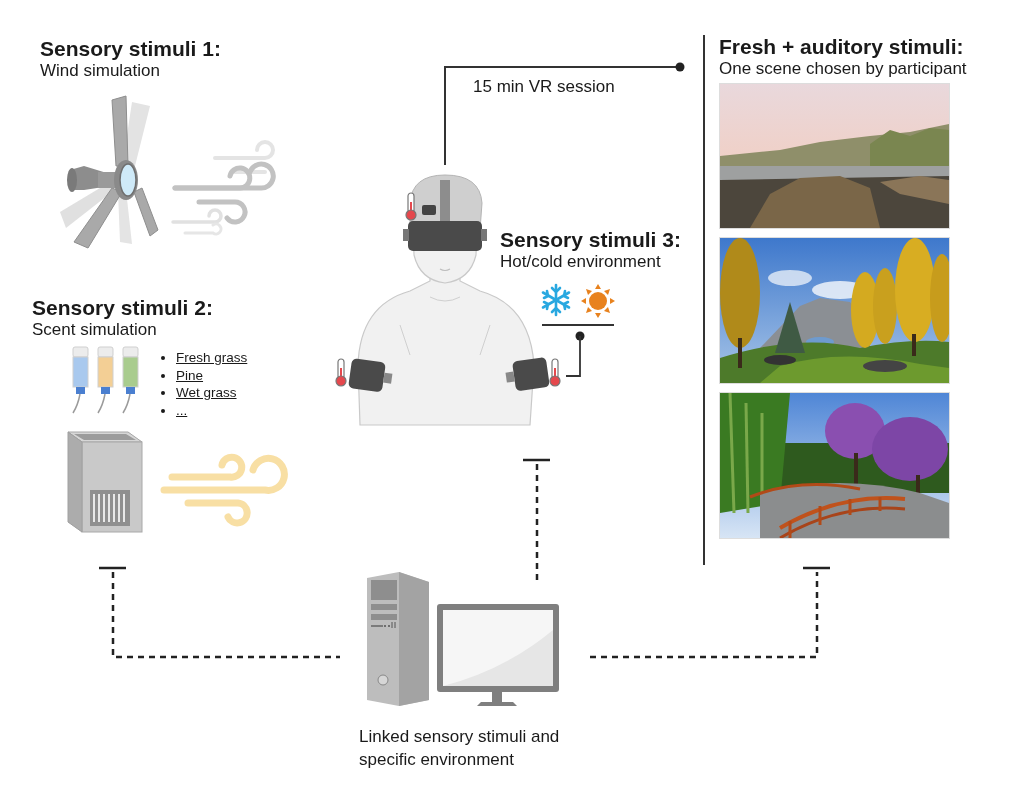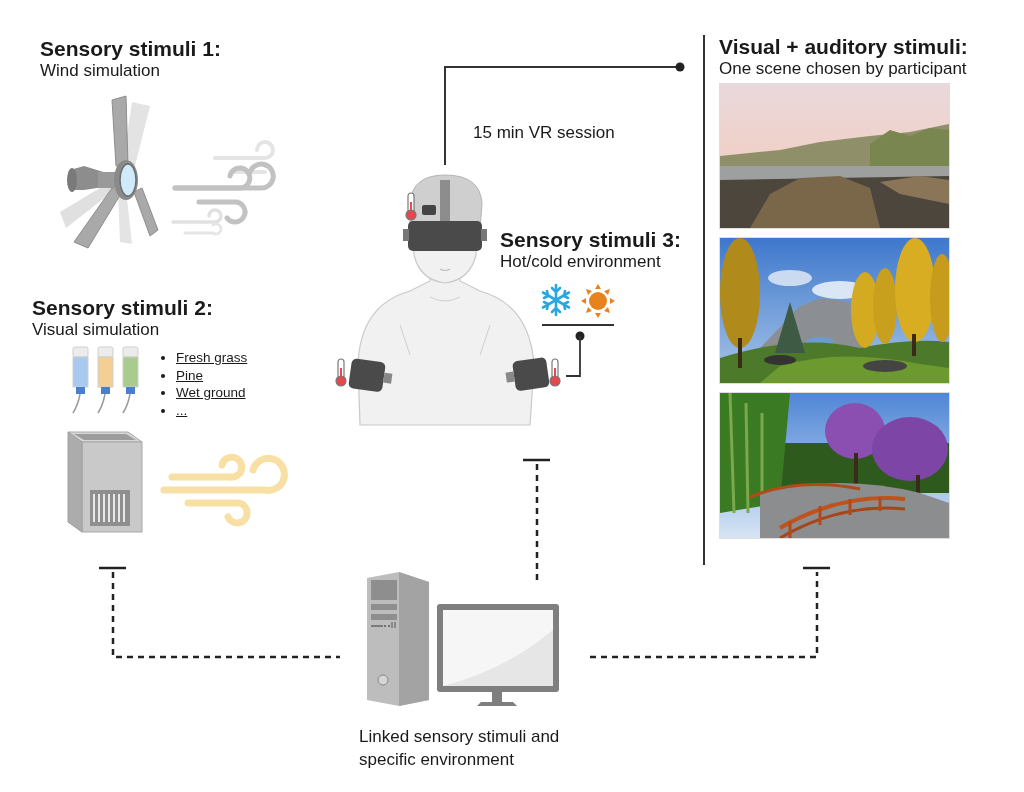--- a/index.html
+++ b/index.html
@@ -43,21 +43,21 @@
     <path d="M70 34 H100" stroke="#e4e4e4" stroke-width="4"></path>
     <path d="M10 50 H75 a10 10 0 1 0 -10 -12" stroke="#c2c2c2" stroke-width="5"></path>
     <path d="M10 50 H95 a12 12 0 1 0 -10 -16" stroke="#c2c2c2" stroke-width="5"></path>
     <path d="M34 64 H70 a10 10 0 1 1 -8 16" stroke="#c2c2c2" stroke-width="5"></path>
     <path d="M8 84 H50 a6 6 0 1 0 -6 -6" stroke="#e1e1e1" stroke-width="3.5"></path>
     <path d="M20 95 H48 a5 5 0 1 0 0 -8" stroke="#e6e6e6" stroke-width="3"></path>
   </g>
 </svg>
 
 <div class="abs title-bold" style="left:32px;top:297px;text-align:right;">Sensory stimuli 2:</div>
-<div class="abs title-reg" style="left:32px;top:319px;">Visual simulation</div>
+<div class="abs title-reg" style="left:32px;top:319px;">Scent simulation</div>
 
 <svg style="left:70px;top:347px;" width="75" height="72" viewBox="0 0 75 72">
   <g>
     <rect x="3" y="0" width="15" height="10" rx="2" fill="#ececec" stroke="#cfcfcf"></rect>
     <rect x="3" y="10" width="15" height="30" fill="#a9c9ee" stroke="#cfcfcf"></rect>
     <rect x="6" y="40" width="9" height="7" fill="#4a7fd0"></rect>
     <path d="M10 47 Q8 58 3 66" fill="none" stroke="#9b9b9b" stroke-width="1.5"></path>
     <rect x="28" y="0" width="15" height="10" rx="2" fill="#ececec" stroke="#cfcfcf"></rect>
     <rect x="28" y="10" width="15" height="30" fill="#f3cf95" stroke="#cfcfcf"></rect>
     <rect x="31" y="40" width="9" height="7" fill="#4a7fd0"></rect>
@@ -65,21 +65,21 @@
     <rect x="53" y="0" width="15" height="10" rx="2" fill="#ececec" stroke="#cfcfcf"></rect>
     <rect x="53" y="10" width="15" height="30" fill="#a9cc8e" stroke="#cfcfcf"></rect>
     <rect x="56" y="40" width="9" height="7" fill="#4a7fd0"></rect>
     <path d="M60 47 Q58 58 53 66" fill="none" stroke="#9b9b9b" stroke-width="1.5"></path>
   </g>
 </svg>
 
 <ul class="scents" style="left:158px;top:349px;">
   <li>Fresh grass</li>
   <li>Pine</li>
-  <li>Wet ground</li>
+  <li>Wet grass</li>
   <li>...</li>
 </ul>
 
 <svg style="left:66px;top:428px;" width="80" height="106" viewBox="0 0 80 106">
   <path d="M2 4 L62 4 L76 14 L76 104 L16 104 L2 94 Z" fill="#bdbdbd"></path>
   <path d="M2 4 L62 4 L76 14 L16 14 Z" fill="#d6d6d6" stroke="#a8a8a8"></path>
   <path d="M8 6 L60 6 L70 12 L18 12 Z" fill="#9c9c9c"></path>
   <rect x="16" y="14" width="60" height="90" fill="#c9c9c9" stroke="#a8a8a8"></rect>
   <path d="M2 4 L16 14 L16 104 L2 94 Z" fill="#acacac" stroke="#a0a0a0"></path>
   <rect x="24" y="62" width="40" height="36" fill="#8f8f8f"></rect>
@@ -99,21 +99,21 @@
     <path d="M12 22 H70 a10 10 0 1 0 -8 -12"></path>
     <path d="M4 35 H105 a16 16 0 1 0 -12 -20"></path>
     <path d="M28 48 H78 a10 10 0 1 1 -10 14"></path>
   </g>
 </svg>
 
 <svg style="left:440px;top:60px;" width="250" height="110" viewBox="0 0 250 110">
   <polyline points="5,105 5,7 240,7" fill="none" stroke="#333" stroke-width="2"></polyline>
   <circle cx="240" cy="7" r="4.5" fill="#222"></circle>
 </svg>
-<div class="abs title-reg" style="left:473px;top:76px;margin-top:46px;">15 min VR session</div>
+<div class="abs title-reg" style="left:473px;top:76px;">15 min VR session</div>
 
 <svg style="left:330px;top:175px;" width="230" height="250" viewBox="0 0 230 250">
 
   <path d="M30 250 L28 190 Q30 130 80 116 L100 106 L100 90 L130 90 L130 106 L150 116 Q200 130 204 190 L200 250 Z" fill="#f1f1f1" stroke="#c9c9c9" stroke-width="1.2"></path>
   <path d="M70 150 L80 180 M160 150 L150 180 M100 122 Q115 130 130 122" fill="none" stroke="#cfcfcf" stroke-width="1"></path>
 
   <path d="M82 30 Q82 2 115 2 Q148 2 148 30 L146 80 Q140 105 115 108 Q90 105 84 80 Z" fill="#f1f1f1" stroke="#c9c9c9" stroke-width="1.2"></path>
   <path d="M80 28 Q82 0 115 0 Q150 0 152 28 L150 55 L80 55 Z" fill="#cfcfcf" stroke="#b4b4b4"></path>
   <rect x="110" y="5" width="10" height="48" fill="#8d8d8d"></rect>
   <rect x="92" y="30" width="14" height="10" rx="2" fill="#444"></rect>
@@ -179,21 +179,21 @@
   </g>
 </svg>
 
 <svg style="left:540px;top:322px;" width="80" height="62" viewBox="0 0 80 62">
   <line x1="2" y1="3" x2="74" y2="3" stroke="#333" stroke-width="1.8"></line>
   <circle cx="40" cy="14" r="4.5" fill="#222"></circle>
   <polyline points="40,14 40,54 26,54" fill="none" stroke="#333" stroke-width="1.8"></polyline>
 </svg>
 
 <div class="abs" style="left:703px;top:35px;width:2px;height:530px;background:#333;"></div>
-<div class="abs title-bold" style="left:719px;top:36px;">Visual + auditory stimuli:</div>
+<div class="abs title-bold" style="left:719px;top:36px;">Fresh + auditory stimuli:</div>
 <div class="abs title-reg" style="left:719px;top:58px;">One scene chosen by participant</div>
 
 <div class="scene" style="left:719px;top:83px;width:229px;height:144px;">
   <svg width="229" height="144" viewBox="0 0 229 144" style="left:0;top:0;">
     <defs>
       <linearGradient id="sky1" x1="0" y1="0" x2="0" y2="1">
         <stop offset="0" stop-color="#e9d8dc"></stop>
           <stop offset="0.6" stop-color="#f1cfc4"></stop>
           <stop offset="1" stop-color="#c9b9a4"></stop>
       </linearGradient>

